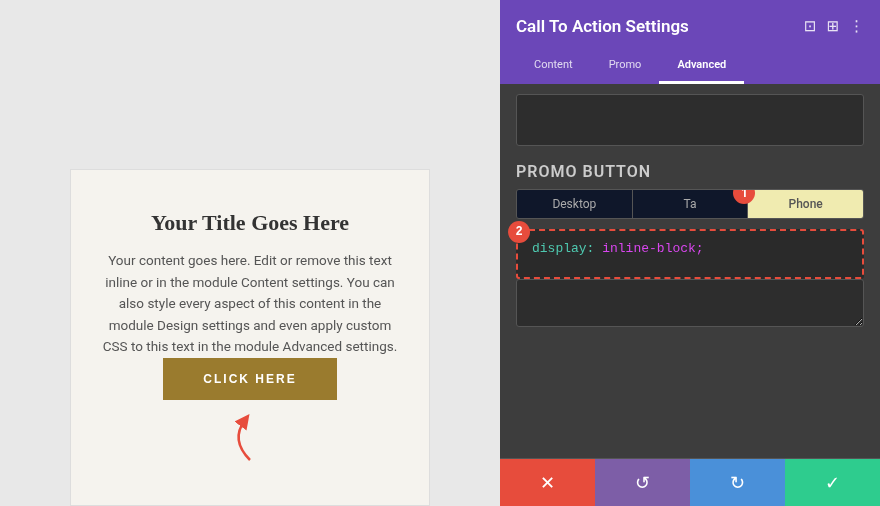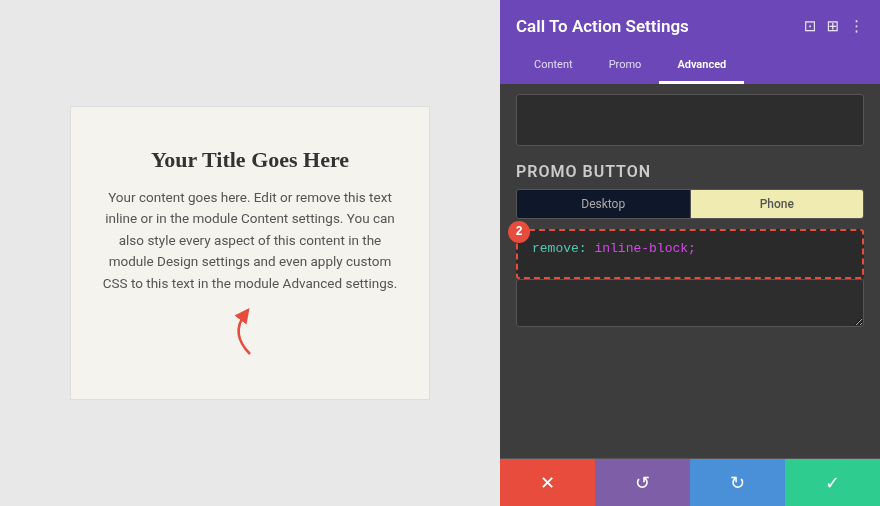--- a/index.html
+++ b/index.html
@@ -10,21 +10,21 @@
       font-family: -apple-system, BlinkMacSystemFont, 'Segoe UI', Roboto, sans-serif;
       display: flex;
     }
 
     
     .preview-area {
       width: 500px;
       height: 506px;
       background: #e8e8e8;
       display: flex;
-      align-items: center;
+      align-items: flex-end;
       justify-content: center;
       position: relative;
     }
 
     .module-card {
       background: #f5f3ee;
       border: 1px solid #ddd;
       width: 360px;
       padding: 40px 30px 40px 30px;
       text-align: center;
@@ -278,20 +278,23 @@
       display: inline-block;
     }
   </style>
 </head>
 <body>
 
 <div class="preview-area">
   <div class="module-card">
     <div class="module-title">Your Title Goes Here</div>
     <div class="module-body">Your content goes here. Edit or remove this text inline or in the module Content settings. You can also style every aspect of this content in the module Design settings and even apply custom CSS to this text in the module Advanced settings.</div>
+    <div class="cta-button-wrapper">
+      <button class="cta-button">CLICK HERE</button>
+    </div>
     
     <div style="margin-top:10px; display:flex; justify-content:center;">
       <svg width="60" height="55" viewBox="0 0 60 55">
         <defs>
           <marker id="arrowhead" markerWidth="6" markerHeight="6" refX="3" refY="3" orient="auto">
             <polygon points="0 0, 6 3, 0 6" fill="#e74c3c"></polygon>
           </marker>
         </defs>
         <path d="M30 50 Q10 30 25 10" stroke="#e74c3c" stroke-width="2.5" fill="none" marker-end="url(#arrowhead)"></path>
       </svg>
@@ -323,27 +326,31 @@
     <div class="text-area-section">
       <textarea class="text-area-field" style=""></textarea>
     </div>
 
     
     <div class="section-label">Promo Button</div>
 
     
     <div class="sub-tabs-row">
       <div class="sub-tab">Desktop</div>
+      <div class="sub-tab">
+        Ta
+        <span class="step-badge">1</span>
+      </div>
       <div class="sub-tab active-phone">Phone</div>
     </div>
 
     
     <div class="css-editor">
       <span class="step-badge-2">2</span>
-      <span class="css-keyword">remove: </span><span class="css-value">inline-block;</span>
+      <span class="css-keyword">display: </span><span class="css-value">inline-block;</span>
     </div>
 
     
 
     
     <textarea class="promo-title-field" style=""></textarea>
 
   </div>
 
   <div class="bottom-toolbar">

